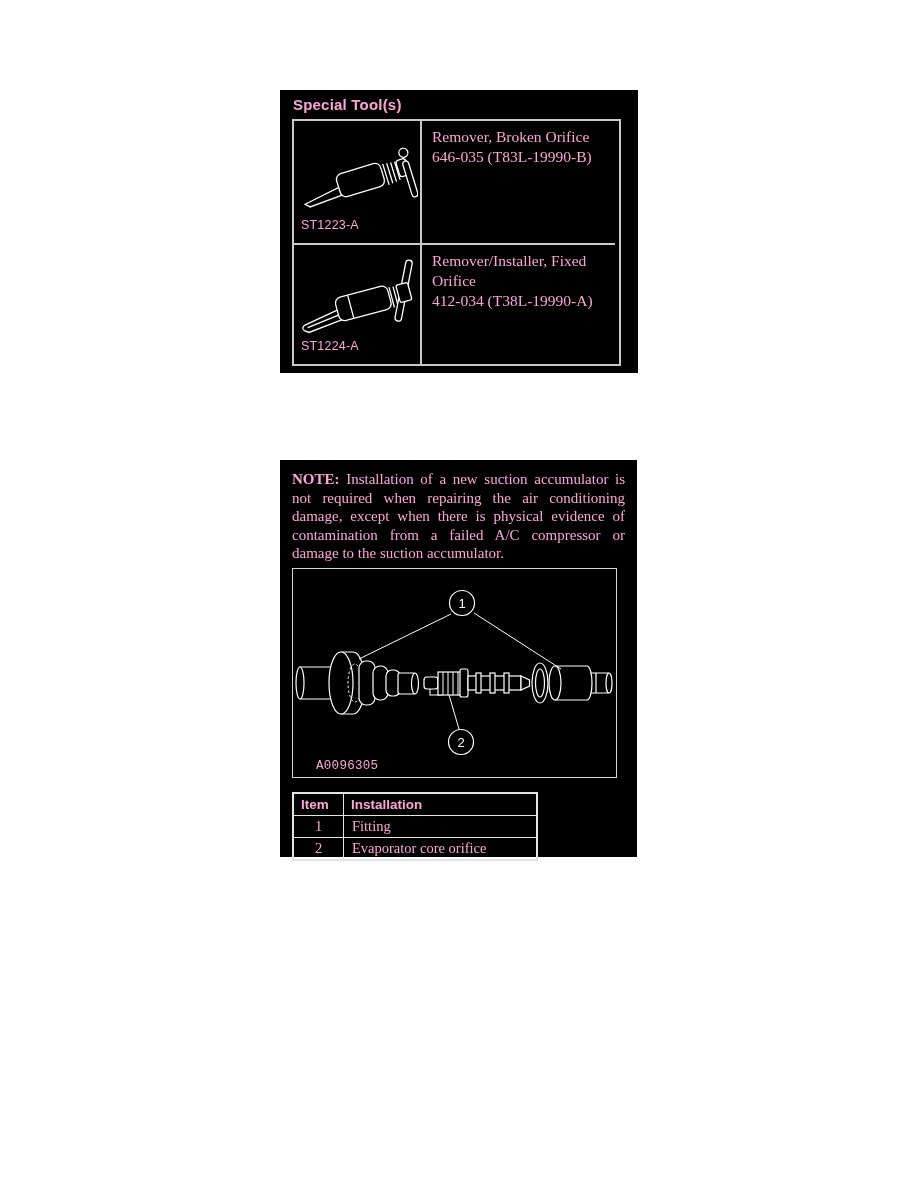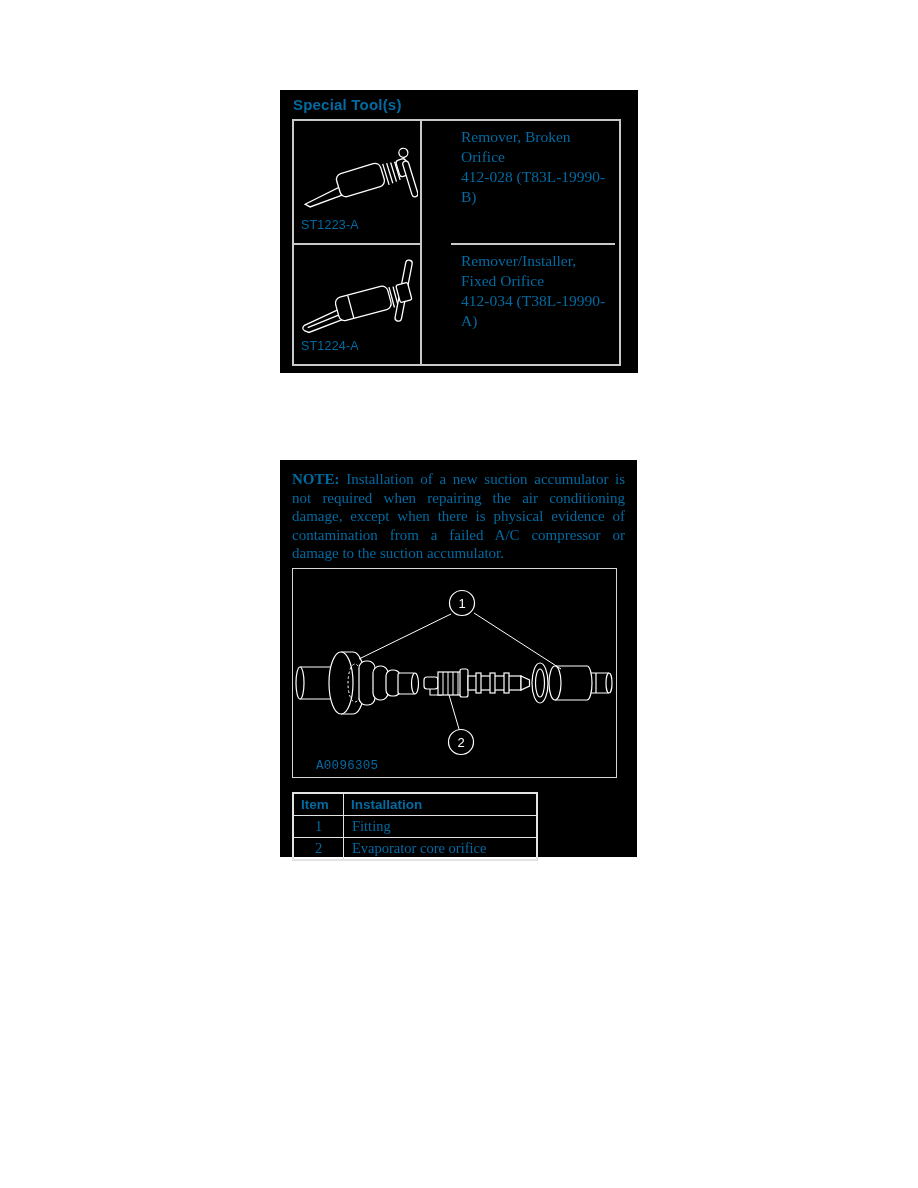--- a/index.html
+++ b/index.html
@@ -7,21 +7,21 @@
     padding: 0;
     background: #ffffff;
     width: 918px;
     height: 1188px;
     font-family: "Liberation Serif", serif;
     position: relative;
   }
   .panel {
     position: absolute;
     background: #000000;
-    color: #0369a1;
+    color: #f9a8d4;
     box-sizing: border-box;
   }
   
   #special-tools-panel {
     left: 280px;
     top: 90px;
     width: 358px;
     height: 283px;
     padding: 5px 12px 9px 12px;
   }
@@ -58,21 +58,20 @@
     left: 7px;
     bottom: 11px;
     font-family: "Liberation Sans", sans-serif;
     font-size: 12.5px;
     letter-spacing: 0.2px;
   }
   .tool-desc {
     padding: 6px 4px 7px 10px;
     font-size: 15.5px;
     line-height: 20px;
-    margin-left: 29px;
   }
   
   #note-panel {
     left: 280px;
     top: 460px;
     width: 357px;
     height: 397px;
     padding: 10px 4px 12px 12px;
   }
   .note-block {
@@ -152,21 +151,21 @@
           <rect x="103" y="40" width="10" height="17" rx="3"></rect>
           <circle cx="113" cy="34.5" r="4.5"></circle>
           <rect x="109" y="43" width="6" height="37" rx="3"></rect>
         </g>
       </svg>
       <span class="tool-id">ST1223-A</span>
     </div>
 
     <div class="tools-cell r0 tool-desc">
       <div>Remover, Broken Orifice</div>
-      <div>412-028 (T83L-19990-B)</div>
+      <div>646-035 (T83L-19990-B)</div>
     </div>
 
     <div class="tools-cell img">
       <svg class="tool-art" width="122" height="92" viewBox="0 0 122 92">
         <g transform="rotate(-15 61 46)" stroke="#ffffff" stroke-width="1.3" fill="#000000">
           <path d="M3 59 Q0.5 56 4.5 54 L44 47 L44 58 L7 62 Z"></path>
           <path d="M7 57 L44 52.5" fill="none"></path>
           <rect x="40" y="36" width="54" height="24" rx="6"></rect>
           <path d="M54 36.5 V60" fill="none"></path>
           <path d="M96 39 V60 M100 39.5 V59.5 M104 40 V59" fill="none"></path>

